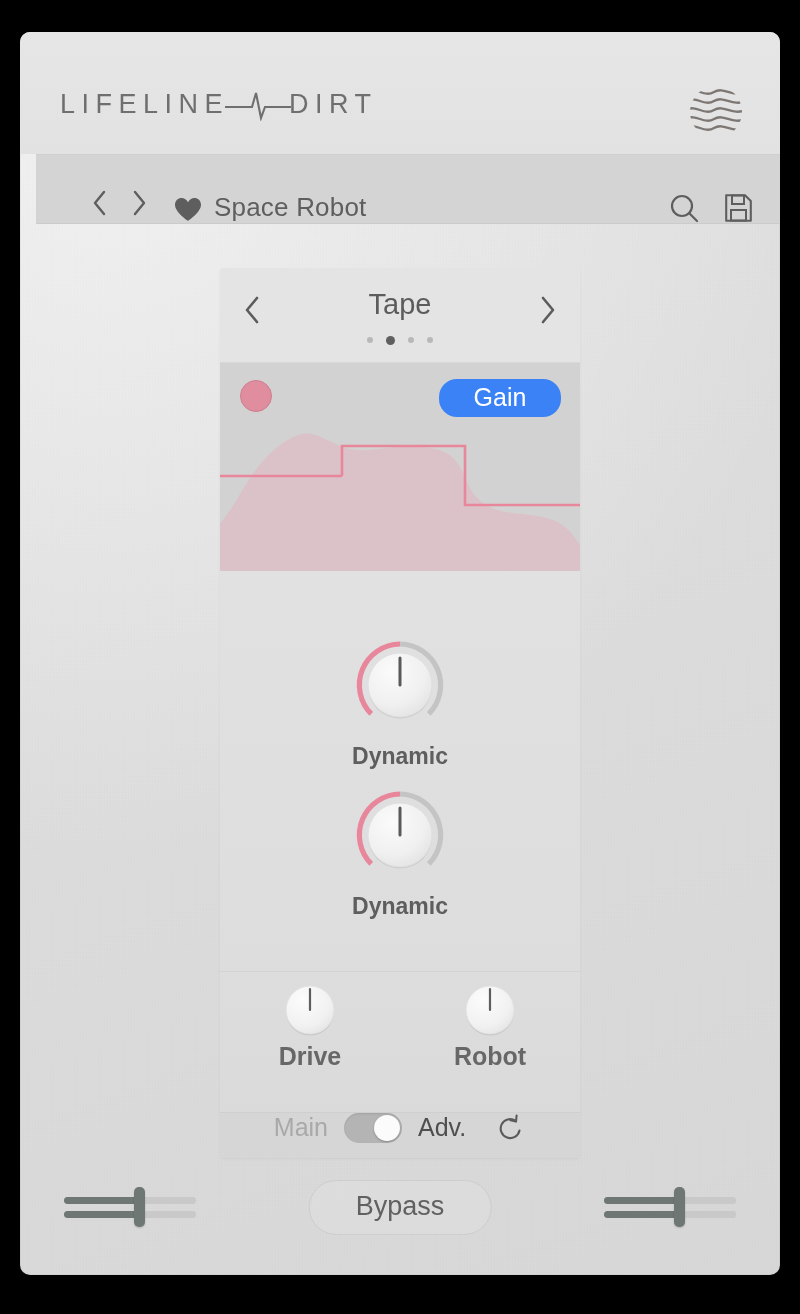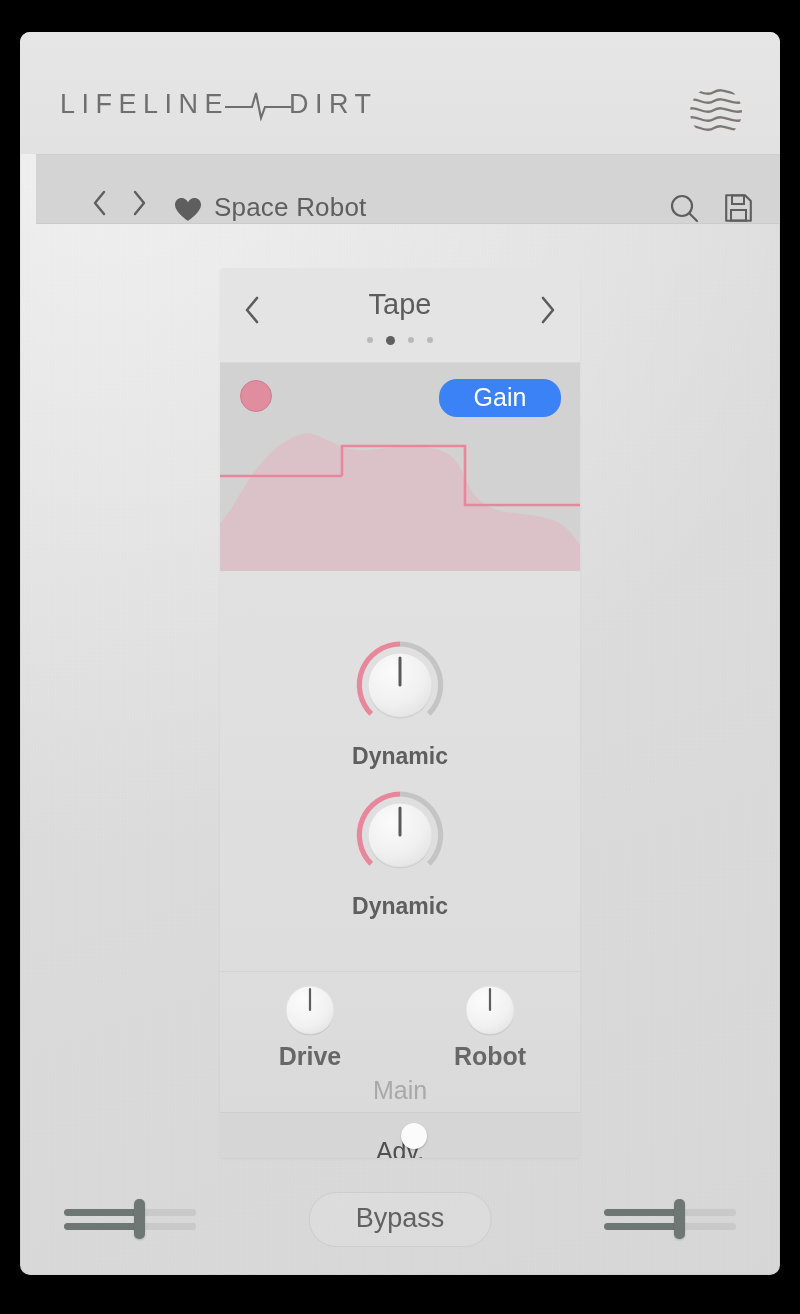--- a/index.html
+++ b/index.html
@@ -241,24 +241,22 @@
   }
   .knob-label-small.dark { color: #555555; }
 
   
   #module-footer {
     position: relative;
     height: 60px;
     background: #d6d6d6;
     border-top: 1px solid #cfcfcf;
     display: flex;
-    align-items: center;
     justify-content: center;
     gap: 16px;
-    flex-direction: column;
   }
   #label-main {
     font-size: 25px;
     color: #a9a9a9;
     cursor: pointer;
   }
   #mode-toggle {
     width: 58px; height: 30px;
     border-radius: 15px;
     background: #b4b4b4;
@@ -283,21 +281,21 @@
     margin-left: 14px;
     width: 30px; height: 30px;
     display: flex; align-items: center; justify-content: center;
     cursor: pointer;
   }
 
   
   #bottom-bar {
     position: absolute;
     left: 0;
-    bottom: 0;
+    bottom: 12px;
     width: 760px;
     height: 112px;
     display: flex;
     align-items: center;
   }
   .gain-slider {
     position: relative;
     width: 132px;
     height: 46px;
     cursor: pointer;

